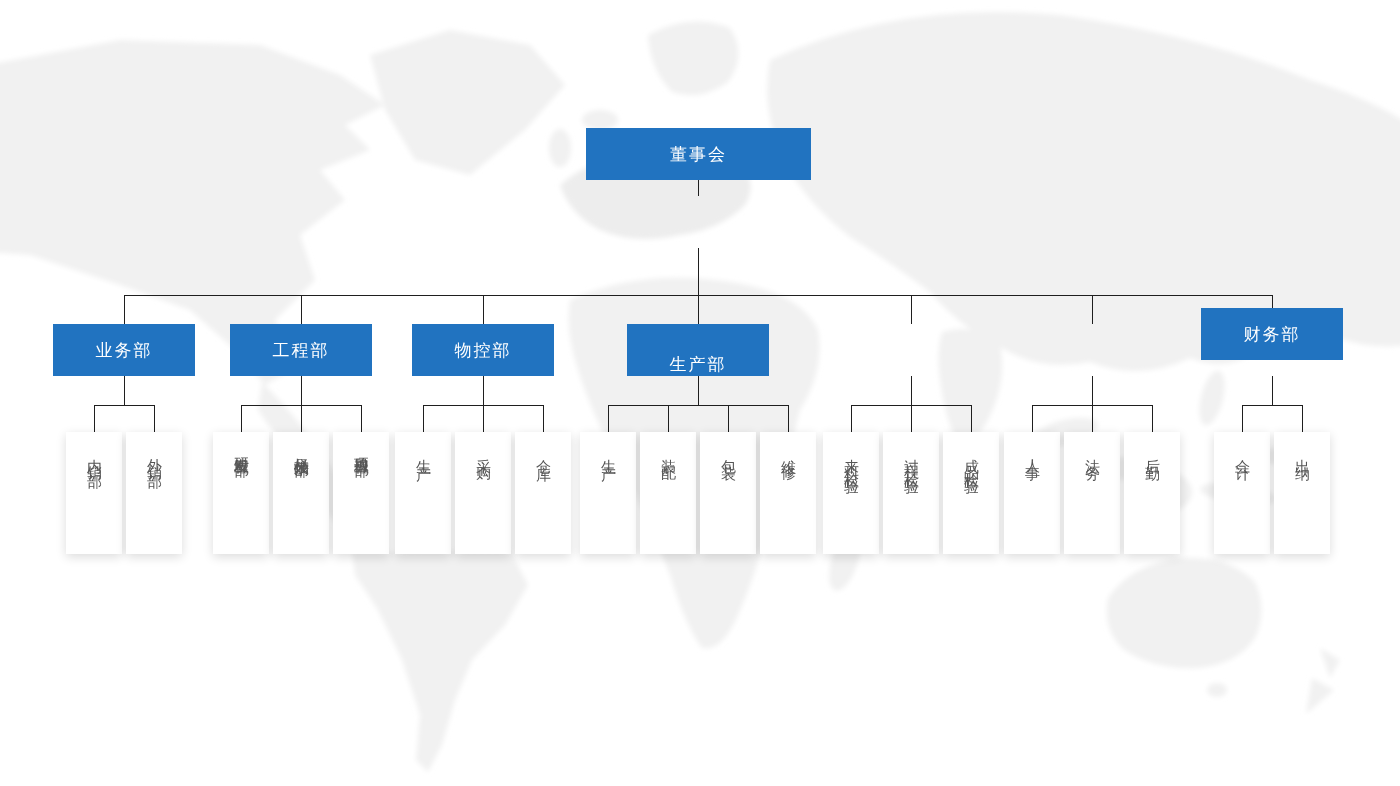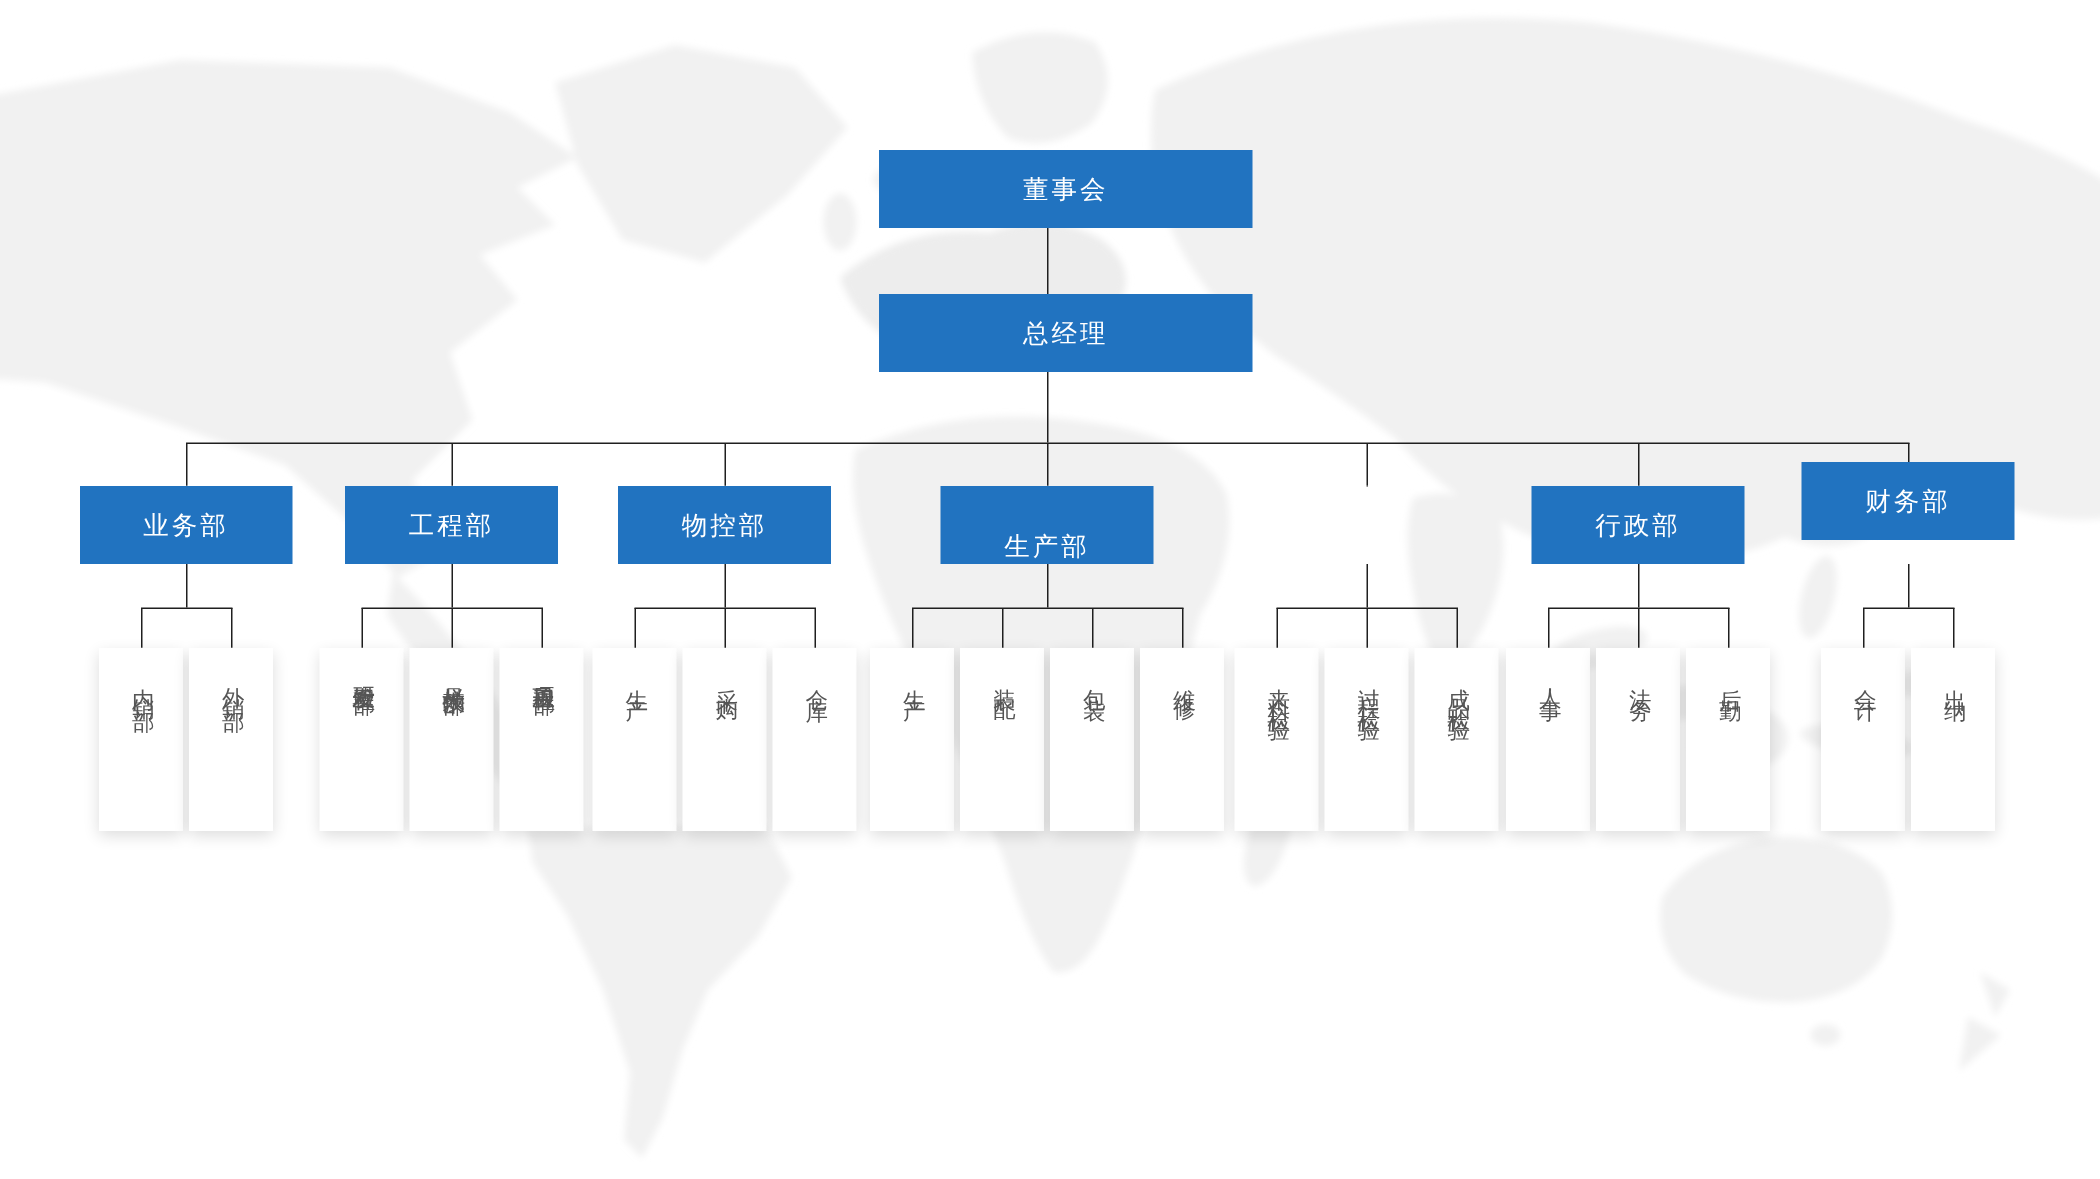--- a/index.html
+++ b/index.html
@@ -9,21 +9,21 @@
   }
   .map{position:absolute;left:0;top:0;width:1400px;height:786px;pointer-events:none;}
   .line{position:absolute;background:#1f1f1f;}
   .v{width:1px;}
   .h{height:1px;}
   .node{
     position:absolute;height:52px;background:#2173c0;color:#ffffff;
     display:flex;align-items:center;justify-content:center;
     font-size:17px;letter-spacing:2px;
   }
-  .node.top{width:249px;}
+  .node.top{width:225px;margin-top:28px;}
   .node.dept{width:142px;}
   .leaf{
     position:absolute;top:432px;width:56px;height:122px;background:#ffffff;
     box-shadow:0 3px 10px rgba(0,0,0,0.14);
     display:flex;justify-content:center;
   }
   .leaf span{
     writing-mode:vertical-rl;text-orientation:upright;
     font-size:15px;color:#555555;letter-spacing:7px;padding-top:15px;
   }
@@ -116,39 +116,33 @@
   <div class="line v" style="left:971px;top:405px;height:27px;"></div>
   <div class="line v" style="left:1032px;top:405px;height:27px;"></div>
   <div class="line v" style="left:1092px;top:405px;height:27px;"></div>
   <div class="line v" style="left:1152px;top:405px;height:27px;"></div>
   <div class="line v" style="left:1242px;top:405px;height:27px;"></div>
   <div class="line v" style="left:1302px;top:405px;height:27px;"></div>
 
   <div class="node top" style="left:586px;top:100px;">
       <span>董事会</span>
     </div>
-  <div class="node top" style="left:586px;top:196px;">
-      <span>总经理</span>
-    </div>
 
   <div class="node dept" style="left:53px;top:324px;">
       <span>业务部</span>
     </div>
   <div class="node dept" style="left:412px;top:324px;">
       <span>物控部</span>
     </div>
   <div class="node dept" style="left:230px;top:324px;">
       <span>工程部</span>
     </div>
   <div class="node dept" style="left:627px;top:324px;align-items:flex-end;">
       <span>生产部</span>
     </div>
-  <div class="node dept" style="left:1021px;top:324px;">
-      <span>行政部</span>
-    </div>
   <div class="node dept" style="left:1201px;top:308px;">
       <span>财务部</span>
     </div>
 
   <div class="leaf" style="left:66px;">
       <span>内销部</span>
     </div>
   <div class="leaf" style="left:126px;">
       <span>外销部</span>
     </div>

